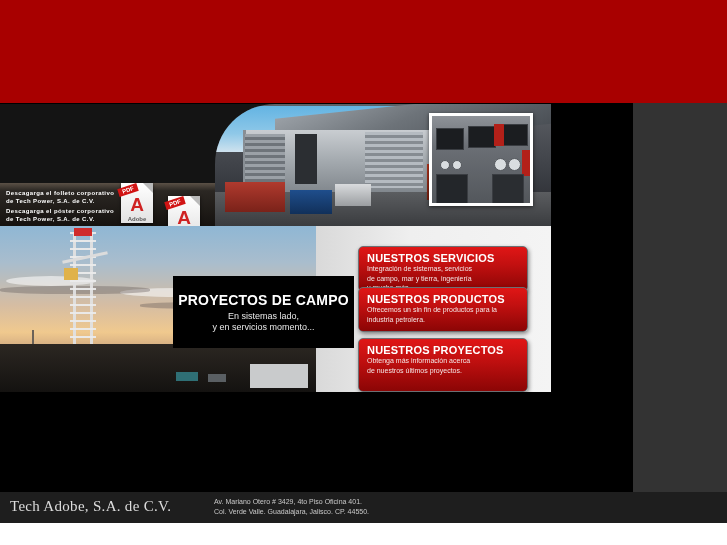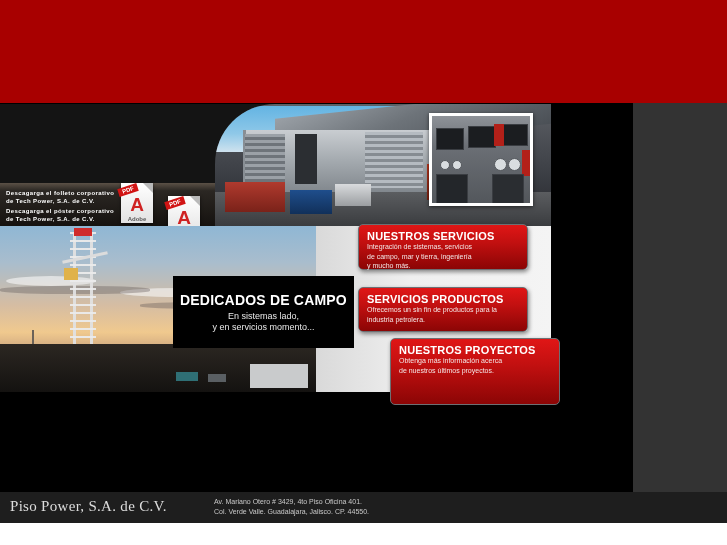--- a/index.html
+++ b/index.html
@@ -186,23 +186,23 @@
     position:absolute;left:358px;width:170px;
     background:linear-gradient(180deg,#e01616 0%,#c21010 40%,#8b0505 100%);
     border:1px solid #6d6f73;
     border-radius:5px;
     box-shadow:1px 2px 4px rgba(0,0,0,.45);
     box-sizing:border-box;
     padding:5px 8px 6px 8px;
   }
   .red-card .rc-title{color:#ffffff;font-size:11px;font-weight:bold;letter-spacing:.2px;white-space:nowrap;}
   .red-card .rc-line{color:#f3e4e4;font-size:7px;line-height:9.5px;white-space:nowrap;}
-  .rc-1{top:224px;height:46px;}
+  .rc-1{top:246px;height:46px;}
   .rc-2{top:287px;height:45px;}
-  .rc-3{top:338px;height:67px;margin-left:32px;}
+  .rc-3{top:338px;height:54px;}
 
   
   .footer{
     position:absolute;left:0;top:492px;width:727px;height:31px;background:#1e1e1e;
   }
   .footer-brand{
     position:absolute;left:10px;top:6px;
     font-family:"Liberation Serif", serif;
     color:#dcdcdc;font-size:15px;letter-spacing:.3px;white-space:nowrap;
   }
@@ -304,49 +304,49 @@
       <div class="silo" style="left:196px;top:112px;width:16px;height:22px;"></div>
       <div class="silo" style="left:216px;top:110px;width:16px;height:24px;"></div>
       <div class="silo" style="left:236px;top:114px;width:14px;height:20px;"></div>
       <div class="skyline"></div>
       <div class="truck" style="left:176px;top:146px;width:22px;height:9px;"></div>
       <div class="truck" style="left:208px;top:148px;width:18px;height:8px;background:#5a5f63;"></div>
       <div class="silo" style="left:250px;top:138px;width:58px;height:24px;background:#c9cbcc;"></div>
     </div>
 
     <div class="servicios-box" style="left:173px;top:50px;">
-      <div class="servicios-title">DEDICADOS DE CAMPO</div>
+      <div class="servicios-title">PROYECTOS DE CAMPO</div>
       <div class="servicios-sub">
         <div>En sistemas lado,</div>
         <div>y en servicios momento...</div>
       </div>
     </div>
   </div>
 
   <div class="red-card rc-1">
     <div class="rc-title">NUESTROS SERVICIOS</div>
     <div class="rc-line">Integración de sistemas, servicios</div>
     <div class="rc-line">de campo, mar y tierra, ingeniería</div>
     <div class="rc-line">y mucho más.</div>
   </div>
 
   <div class="red-card rc-2">
-    <div class="rc-title">SERVICIOS PRODUCTOS</div>
+    <div class="rc-title">NUESTROS PRODUCTOS</div>
     <div class="rc-line">Ofrecemos un sin fin de productos para la</div>
     <div class="rc-line">industria petrolera.</div>
   </div>
 
   <div class="red-card rc-3">
     <div class="rc-title">NUESTROS PROYECTOS</div>
     <div class="rc-line">Obtenga más información acerca</div>
     <div class="rc-line">de nuestros últimos proyectos.</div>
   </div>
 
   <div class="footer">
-    <div class="footer-brand">Piso Power, S.A. de C.V.</div>
+    <div class="footer-brand">Tech Adobe, S.A. de C.V.</div>
     <div class="footer-addr">
       <div>Av. Mariano Otero # 3429, 4to Piso Oficina 401.</div>
       <div>Col. Verde Valle. Guadalajara, Jalisco. CP. 44550.</div>
     </div>
   </div>
 
   <div class="below-white"></div>
 
 </div>
 

